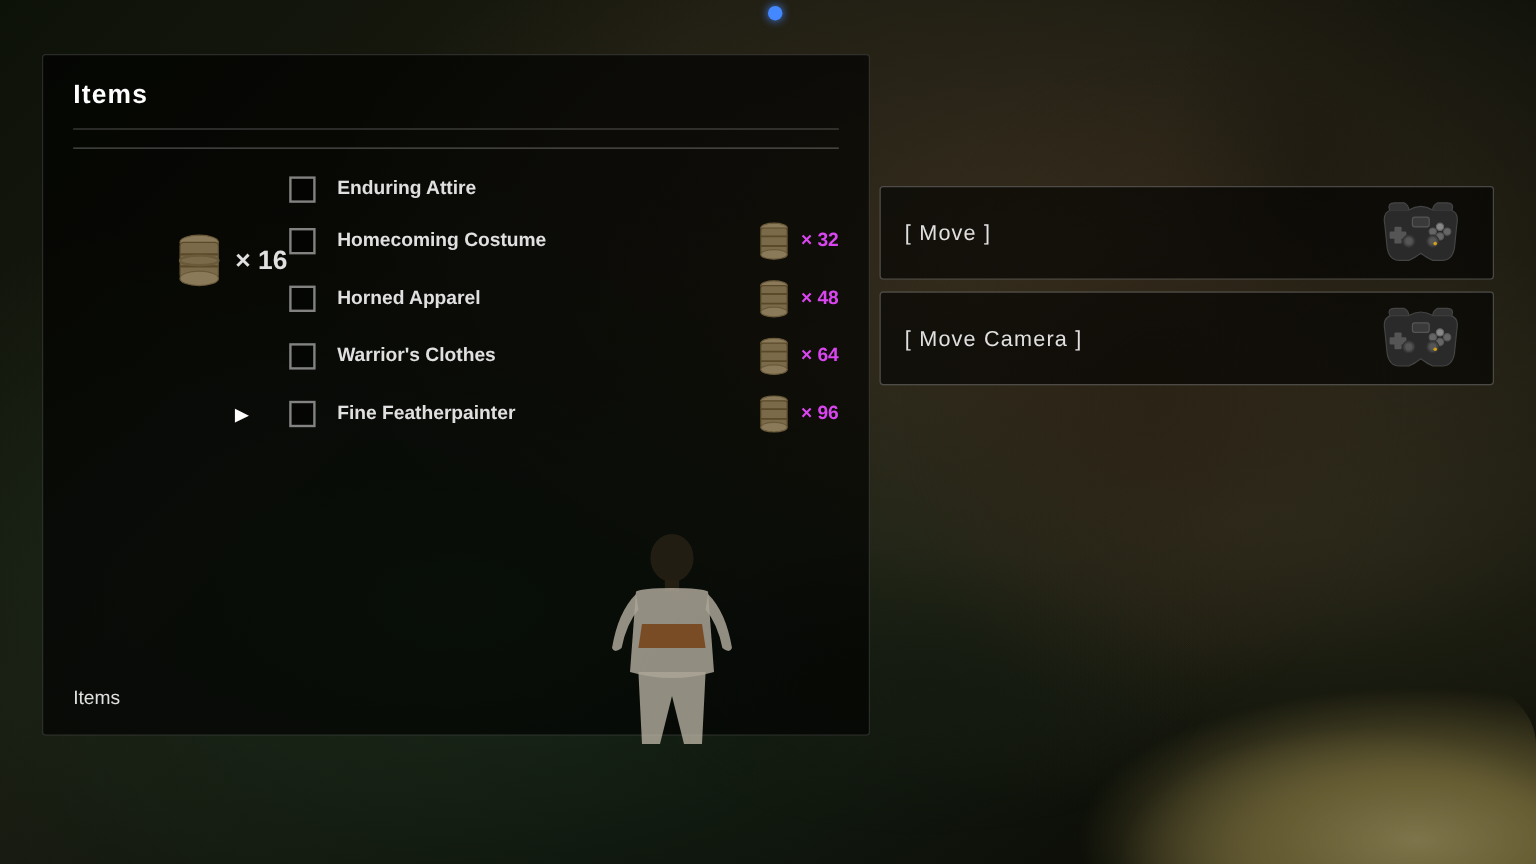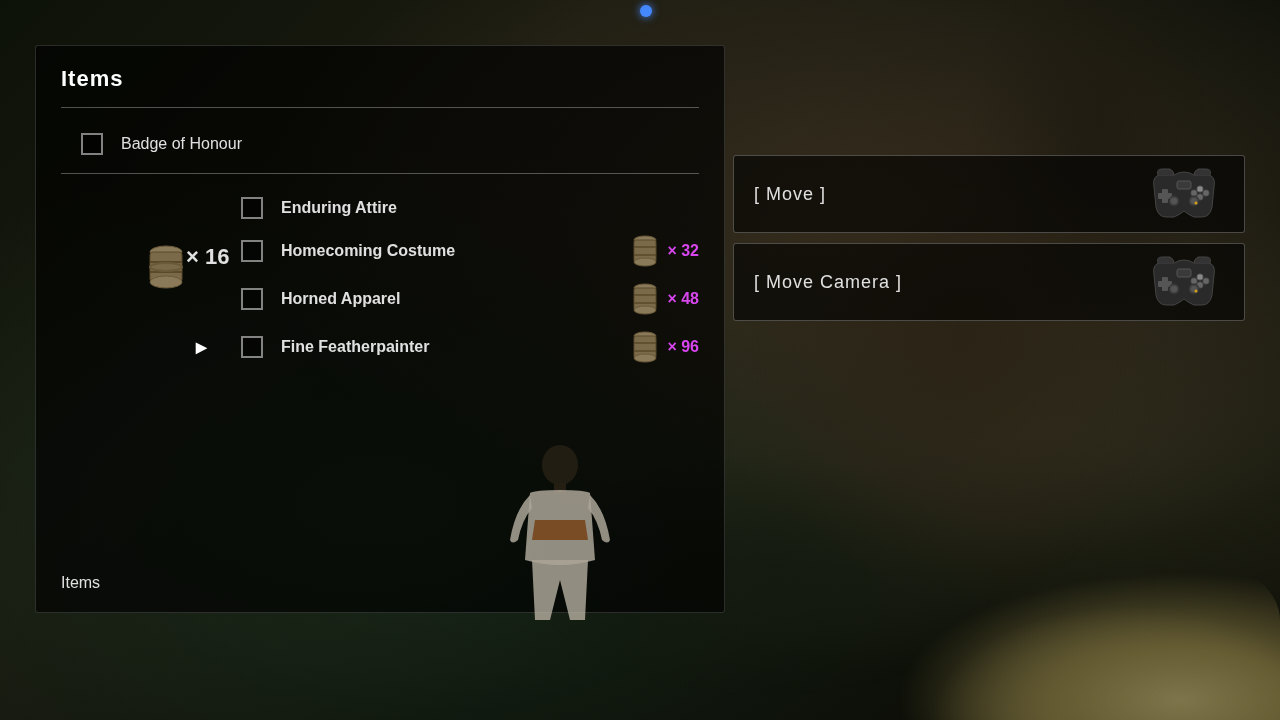--- a/index.html
+++ b/index.html
@@ -239,29 +239,25 @@
 
 <div class="bottom-right-deco"></div>
 
 <div class="particle"></div>
 
 <div class="items-panel">
 
   <div class="panel-title">Items</div>
   <hr class="divider">
 
-  <div class="badge-section">
-    <div class="badge-checkbox"></div>
-    <span class="badge-name">Badge of Honour</span>
-  </div>
 
   <hr class="divider">
 
   <div style="position:relative;">
-    <div style="position:absolute; left:85px; top:55px; display:flex; align-items:flex-start; gap:0;">
+    <div style="position:absolute; left:85px; top:55px; display:flex; align-items:center; gap:10px;">
       <svg class="currency-barrel" viewBox="0 0 40 46">
         <ellipse cx="20" cy="8" rx="16" ry="6" fill="#8a7a5a" stroke="#6a5a3a" stroke-width="1"></ellipse>
         <rect x="4" y="8" width="32" height="30" rx="3" fill="#7a6a4a" stroke="#5a4a2a" stroke-width="1"></rect>
         <ellipse cx="20" cy="38" rx="16" ry="6" fill="#8a7a5a" stroke="#6a5a3a" stroke-width="1"></ellipse>
         <line x1="4" y1="18" x2="36" y2="18" stroke="#5a4a2a" stroke-width="2"></line>
         <line x1="4" y1="28" x2="36" y2="28" stroke="#5a4a2a" stroke-width="2"></line>
         <ellipse cx="20" cy="23" rx="16" ry="4" fill="none" stroke="#6a5a3a" stroke-width="2"></ellipse>
       </svg>
       <span class="currency-amount">× 16</span>
     </div>
@@ -296,20 +292,34 @@
             <ellipse cx="14" cy="5" rx="11" ry="4" fill="#8a7a5a" stroke="#6a5a3a" stroke-width="1"></ellipse>
             <rect x="3" y="5" width="22" height="22" rx="2" fill="#7a6a4a" stroke="#5a4a2a" stroke-width="1"></rect>
             <ellipse cx="14" cy="27" rx="11" ry="4" fill="#8a7a5a" stroke="#6a5a3a" stroke-width="1"></ellipse>
             <line x1="3" y1="12" x2="25" y2="12" stroke="#5a4a2a" stroke-width="1.5"></line>
             <line x1="3" y1="20" x2="25" y2="20" stroke="#5a4a2a" stroke-width="1.5"></line>
           </svg>
           <span class="cost-multiplier">× 48</span>
         </div>
       </li>
 
+      <li class="item-row">
+        <div class="checkbox"></div>
+        <span class="item-name">Warrior's Clothes</span>
+        <div class="item-cost">
+          <svg class="barrel-svg" viewBox="0 0 28 32">
+            <ellipse cx="14" cy="5" rx="11" ry="4" fill="#8a7a5a" stroke="#6a5a3a" stroke-width="1"></ellipse>
+            <rect x="3" y="5" width="22" height="22" rx="2" fill="#7a6a4a" stroke="#5a4a2a" stroke-width="1"></rect>
+            <ellipse cx="14" cy="27" rx="11" ry="4" fill="#8a7a5a" stroke="#6a5a3a" stroke-width="1"></ellipse>
+            <line x1="3" y1="12" x2="25" y2="12" stroke="#5a4a2a" stroke-width="1.5"></line>
+            <line x1="3" y1="20" x2="25" y2="20" stroke="#5a4a2a" stroke-width="1.5"></line>
+          </svg>
+          <span class="cost-multiplier">× 64</span>
+        </div>
+      </li>
 
       <li class="item-row selected-row">
         <span class="arrow-indicator">▶</span>
         <div class="checkbox"></div>
         <span class="item-name">Fine Featherpainter</span>
         <div class="item-cost">
           <svg class="barrel-svg" viewBox="0 0 28 32">
             <ellipse cx="14" cy="5" rx="11" ry="4" fill="#8a7a5a" stroke="#6a5a3a" stroke-width="1"></ellipse>
             <rect x="3" y="5" width="22" height="22" rx="2" fill="#7a6a4a" stroke="#5a4a2a" stroke-width="1"></rect>
             <ellipse cx="14" cy="27" rx="11" ry="4" fill="#8a7a5a" stroke="#6a5a3a" stroke-width="1"></ellipse>

